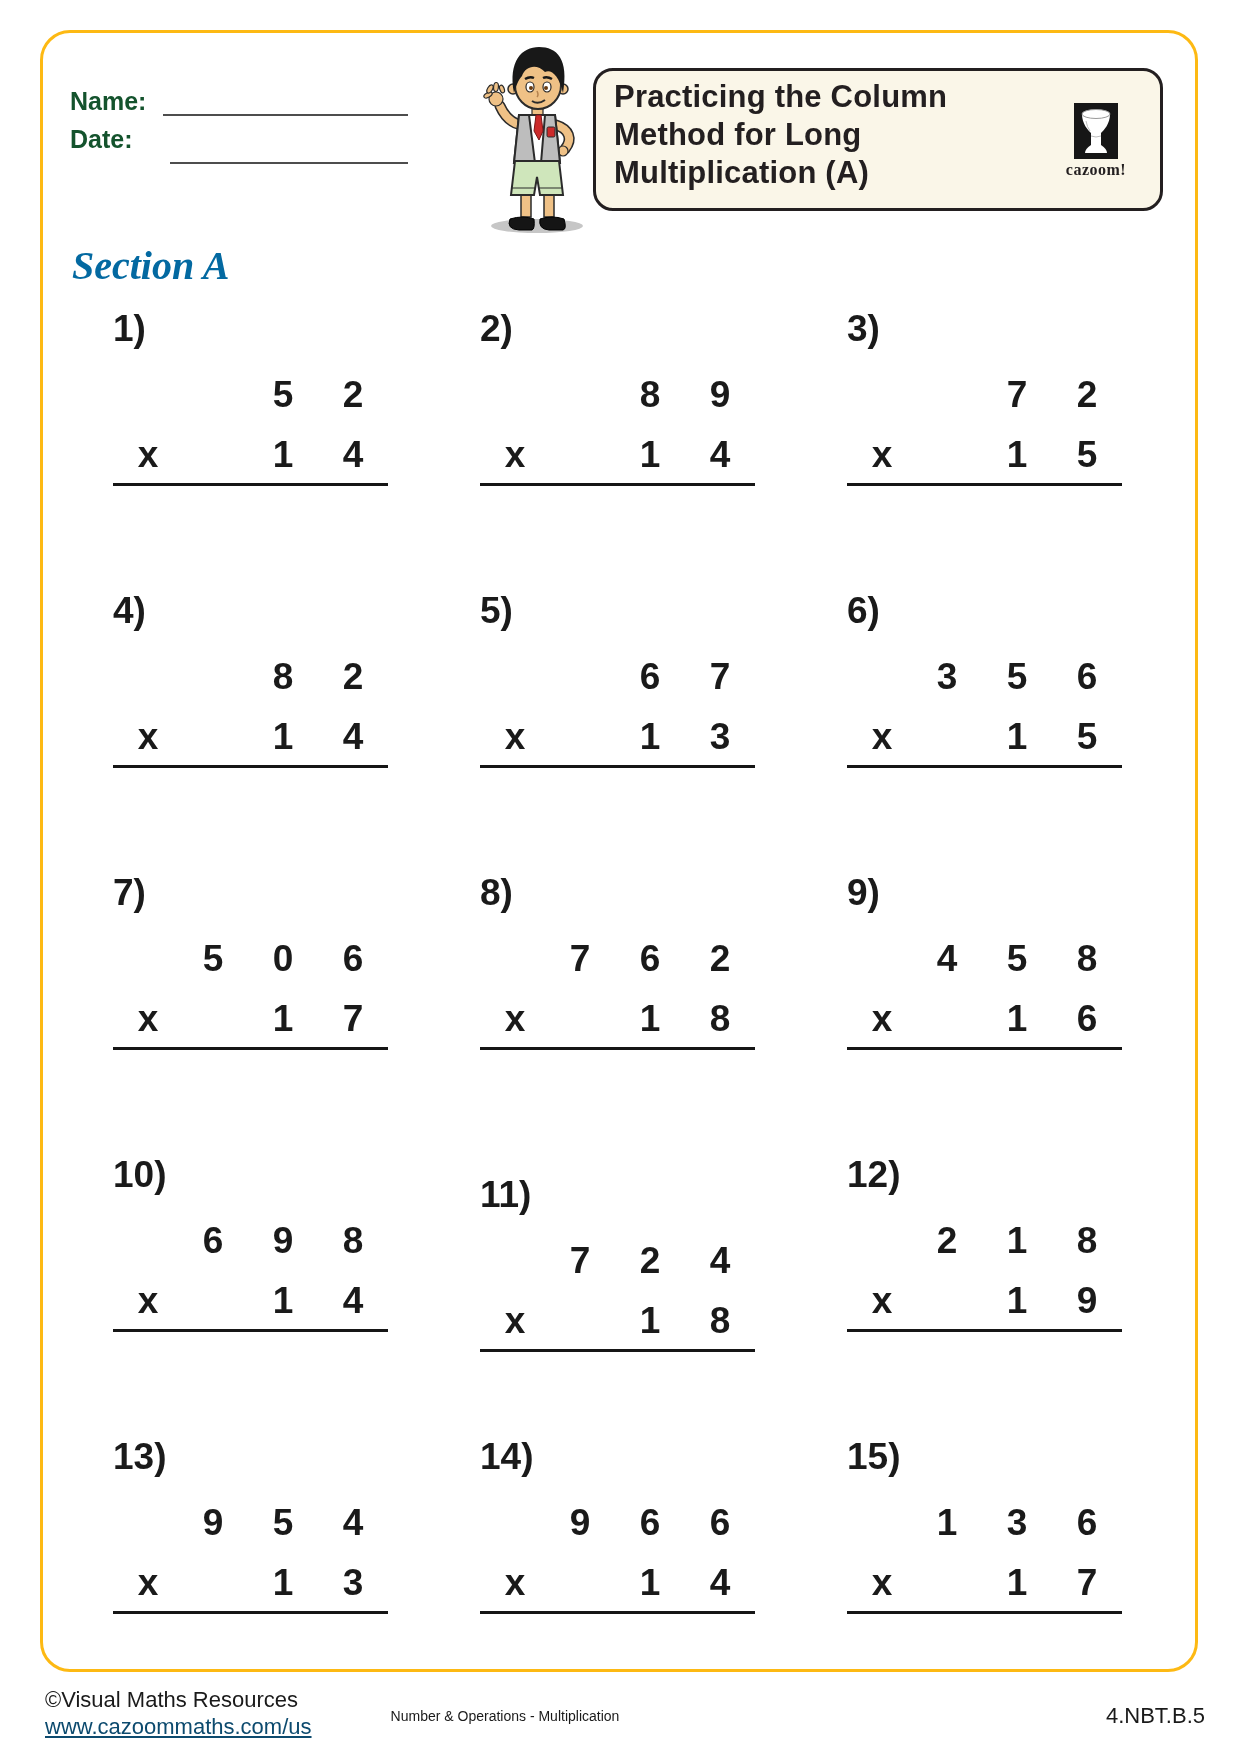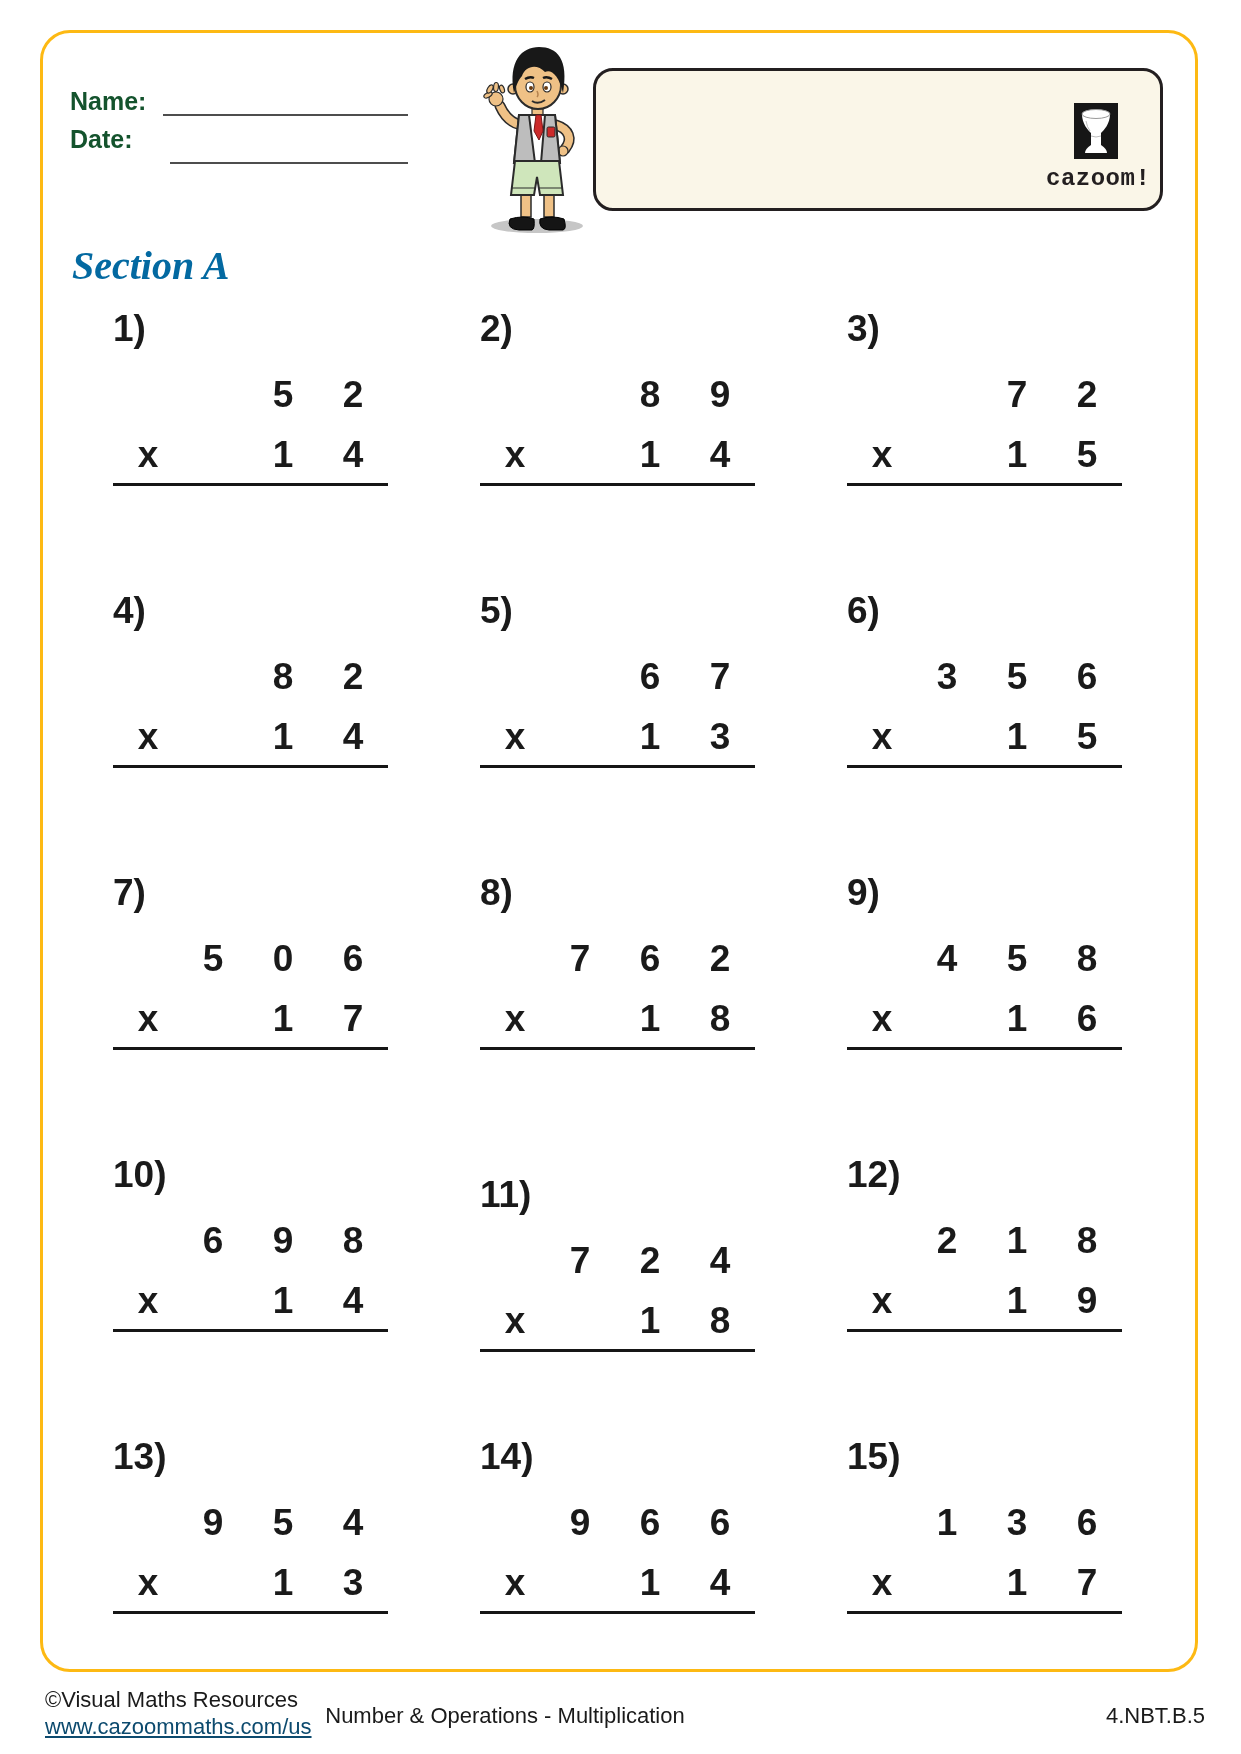--- a/index.html
+++ b/index.html
@@ -18,40 +18,40 @@
   .date-line { left:170px; top:162px; width:238px; }
 
   
   .mascot { position:absolute; left:477px; top:42px; width:120px; height:192px; }
 
   
   .title-box { position:absolute; left:593px; top:68px; width:570px; height:143px; background:#FAF6E8; border:3px solid #231f20; border-radius:20px; }
   .title-text { position:absolute; left:18px; top:7px; font-size:31px; line-height:38px; font-weight:bold; color:#231f20; letter-spacing:0.2px; }
   .logo { position:absolute; right:14px; top:32px; width:100px; text-align:center; }
   .logo-square { display:block; margin:0 auto; width:44px; height:56px; }
-  .logo-text { font-family:Liberation Mono, monospace; font-weight:bold; font-size:24px; line-height:20px; color:#231f20; margin-top:10px; letter-spacing:0.5px; }
+  .logo-text { font-family:Liberation Serif, serif; font-weight:bold; font-size:16px; line-height:20px; color:#231f20; margin-top:1px; letter-spacing:0.5px; }
 
   
   .section-heading { position:absolute; left:72px; top:244px; font-family:"Liberation Serif", serif; font-style:italic; font-weight:bold; font-size:40px; line-height:44px; color:#0369a1; }
 
   
   #problems-layer { position:absolute; left:0; top:0; width:1241px; height:1754px; }
   .problem { position:absolute; width:275px; height:200px; }
   .p-label { position:absolute; left:0; top:-6px; font-size:37px; font-weight:bold; line-height:40px; }
   .p-row { position:absolute; left:0; width:275px; display:flex; justify-content:flex-end; }
   .p-top { top:60px; }
   .p-mult { top:120px; }
   .digit, .op { width:70px; text-align:center; font-size:37px; font-weight:bold; line-height:40px; }
   .op { margin-right:auto; }
   .p-rule { position:absolute; left:0; top:168px; width:275px; height:3px; background:#161616; }
 
   
   .footer-left { position:absolute; left:45px; top:1687px; font-size:22px; line-height:26px; }
   .footer-link { display:block; color:#0c4a6e; text-decoration:underline; margin-top:1px; }
-  .footer-center { position:absolute; left:0; top:1703px; width:1010px; text-align:center; font-size:22px; line-height:26px; }
+  .footer-center { position:absolute; left:0; top:1703px; width:1010px; text-align:center; font-size:14px; line-height:26px; }
   .footer-right { position:absolute; right:36px; top:1703px; font-size:22px; line-height:26px;text-align:right; }
 </style>
 </head>
 <body>
 
 <div class="page">
 
   <div class="border-frame"></div>
 
   <div class="field-label name-label">Name:</div>
@@ -100,20 +100,25 @@
     <ellipse cx="70" cy="44" rx="4" ry="5" fill="#ffffff" stroke="#2b2b2b" stroke-width="1.2"></ellipse>
     <circle cx="54" cy="45" r="2" fill="#6b3b10"></circle>
     <circle cx="69" cy="45" r="2" fill="#6b3b10"></circle>
     <path d="M48,36 Q53,33 57,35" stroke="#181818" stroke-width="2.5" fill="none"></path>
     <path d="M66,35 Q70,33 75,36" stroke="#181818" stroke-width="2.5" fill="none"></path>
     <path d="M60,48 Q62,52 60,54" stroke="#b5834f" stroke-width="1.5" fill="none"></path>
     <path d="M55,58 Q61,62 68,57" stroke="#2b2b2b" stroke-width="2" fill="none"></path>
   </svg>
 
   <div class="title-box">
+    <div class="title-text">
+      <div>Practicing the Column</div>
+      <div>Method for Long</div>
+      <div>Multiplication (A)</div>
+    </div>
     <div class="logo">
       <svg class="logo-square" viewBox="0 0 44 56" aria-hidden="true">
         <rect x="0" y="0" width="44" height="56" fill="#161616"></rect>
         <path d="M8,11 C8,21 14,27 17,30 L17,42 C13,45 11,47 11,50 L33,50 C33,47 31,45 27,42 L27,30 C30,27 36,21 36,11 Z" fill="#ffffff"></path>
         <ellipse cx="22" cy="11" rx="14" ry="4.5" fill="#ffffff" stroke="#9a9a9a" stroke-width="1"></ellipse>
         <path d="M17,33 Q22,35 27,33" stroke="#bdbdbd" stroke-width="1" fill="none"></path>
         <path d="M12,18 Q13,24 16,28" stroke="#bdbdbd" stroke-width="1" fill="none"></path>
       </svg>
       <div class="logo-text">cazoom!</div>
     </div>

